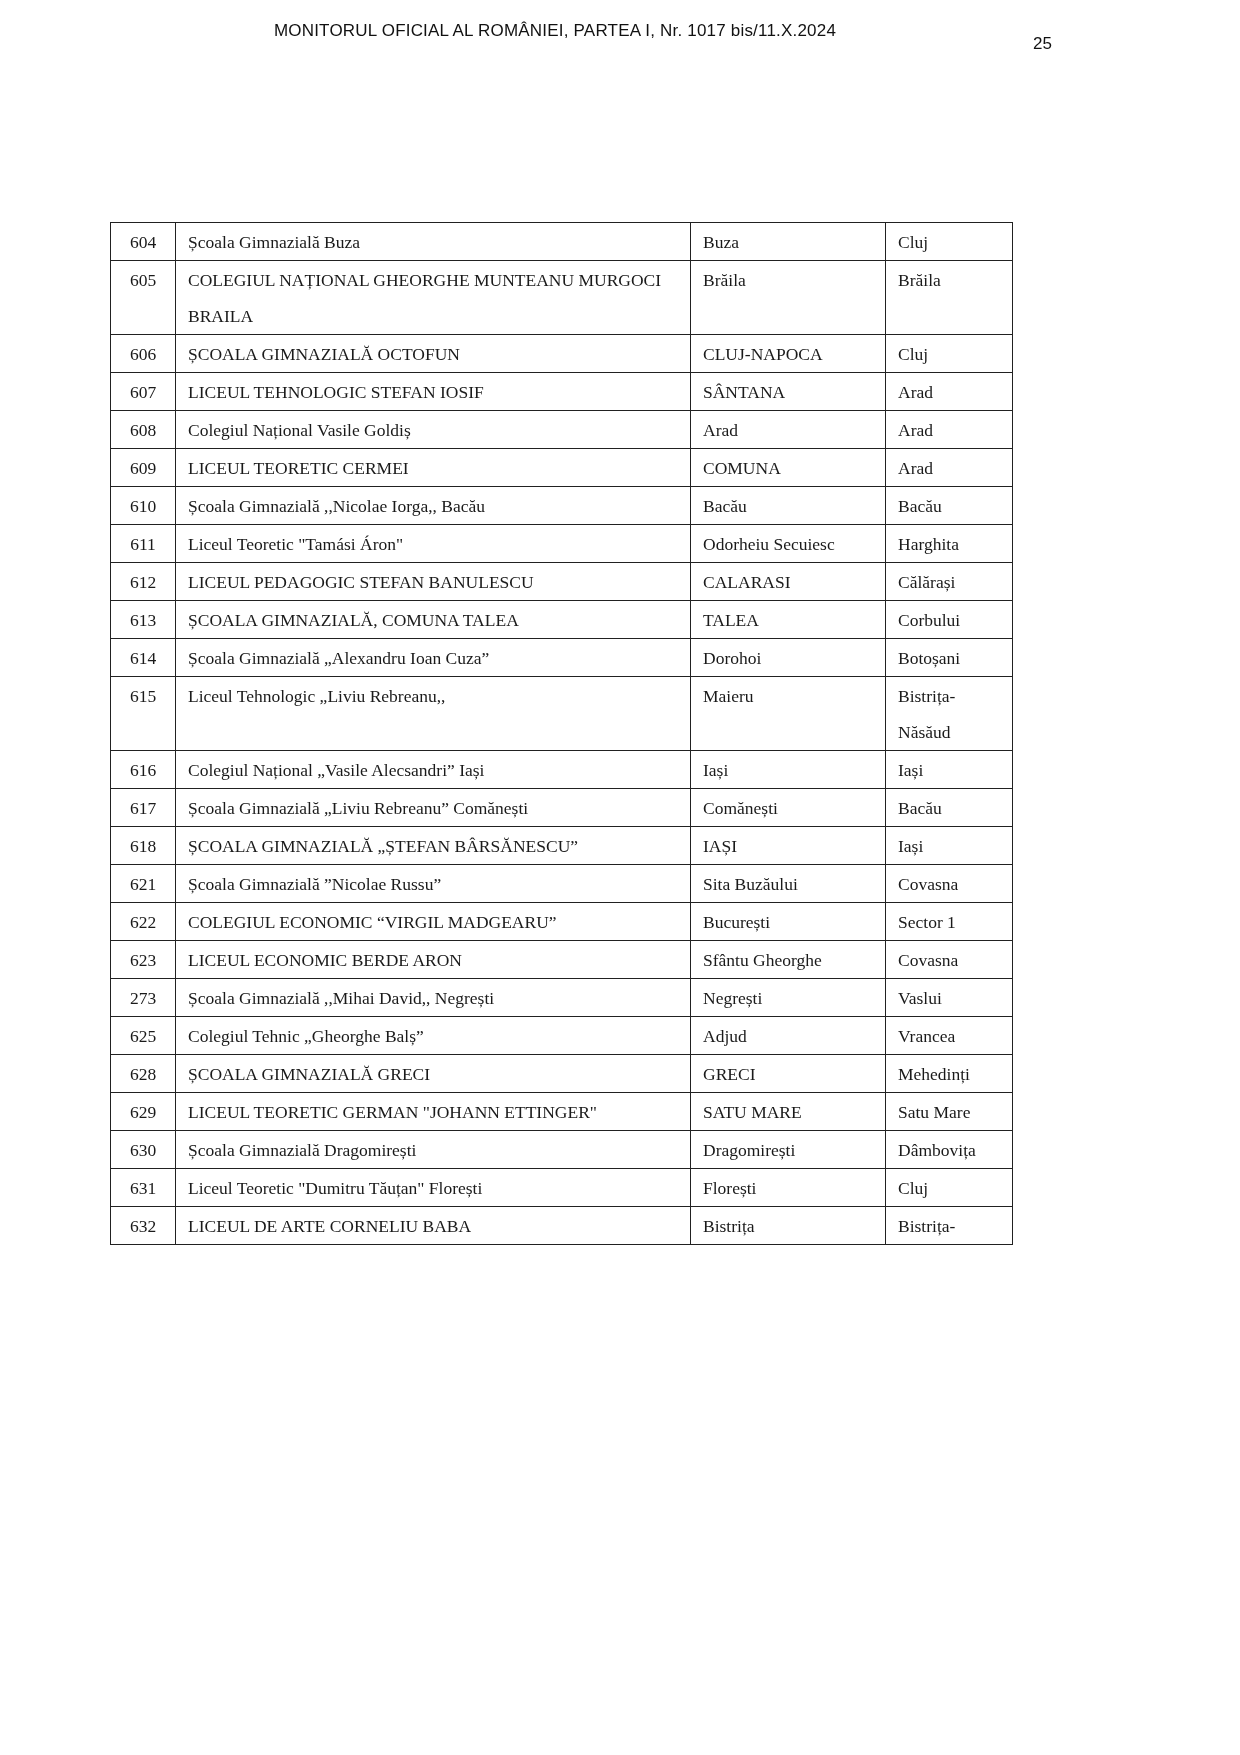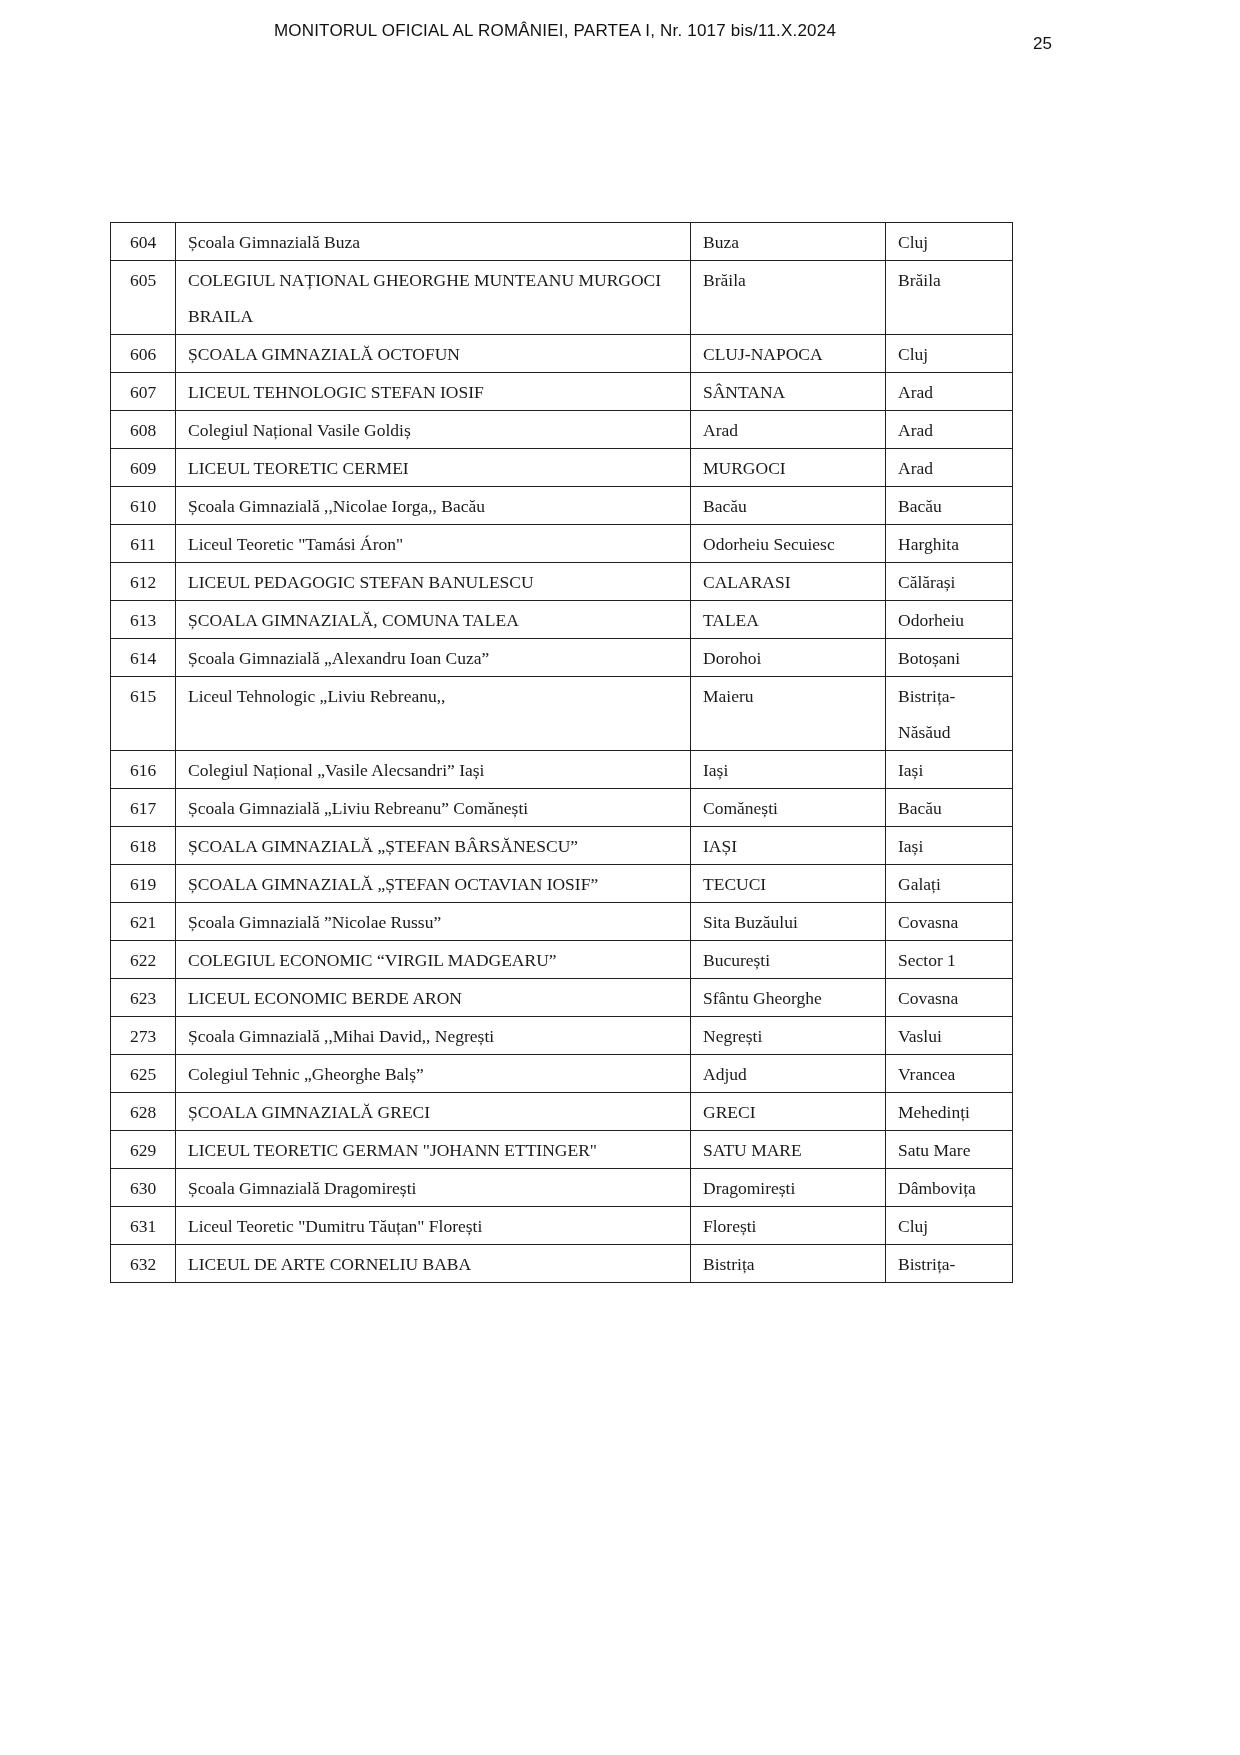--- a/index.html
+++ b/index.html
@@ -102,21 +102,21 @@
     <tr>
       <td class="col-no">608</td>
       <td class="col-name">Colegiul Național Vasile Goldiș</td>
       <td class="col-locality">Arad</td>
       <td class="col-county">Arad</td>
     </tr>
 
     <tr>
       <td class="col-no">609</td>
       <td class="col-name">LICEUL TEORETIC CERMEI</td>
-      <td class="col-locality">MURGOCI</td>
+      <td class="col-locality">COMUNA</td>
       <td class="col-county">Arad</td>
     </tr>
 
     <tr>
       <td class="col-no">610</td>
       <td class="col-name">Școala Gimnazială ,,Nicolae Iorga,, Bacău</td>
       <td class="col-locality">Bacău</td>
       <td class="col-county">Bacău</td>
     </tr>
 
@@ -131,21 +131,21 @@
       <td class="col-no">612</td>
       <td class="col-name">LICEUL PEDAGOGIC STEFAN BANULESCU</td>
       <td class="col-locality">CALARASI</td>
       <td class="col-county">Călărași</td>
     </tr>
 
     <tr>
       <td class="col-no">613</td>
       <td class="col-name">ȘCOALA GIMNAZIALĂ, COMUNA TALEA</td>
       <td class="col-locality">TALEA</td>
-      <td class="col-county">Odorheiu</td>
+      <td class="col-county">Corbului</td>
     </tr>
 
     <tr>
       <td class="col-no">614</td>
       <td class="col-name">Școala Gimnazială „Alexandru Ioan Cuza”</td>
       <td class="col-locality">Dorohoi</td>
       <td class="col-county">Botoșani</td>
     </tr>
 
     <tr>
@@ -169,26 +169,20 @@
       <td class="col-county">Bacău</td>
     </tr>
 
     <tr>
       <td class="col-no">618</td>
       <td class="col-name">ȘCOALA GIMNAZIALĂ „ȘTEFAN BÂRSĂNESCU”</td>
       <td class="col-locality">IAȘI</td>
       <td class="col-county">Iași</td>
     </tr>
 
-    <tr>
-      <td class="col-no">619</td>
-      <td class="col-name">ȘCOALA GIMNAZIALĂ „ȘTEFAN OCTAVIAN IOSIF”</td>
-      <td class="col-locality">TECUCI</td>
-      <td class="col-county">Galați</td>
-    </tr>
 
 
     <tr>
       <td class="col-no">621</td>
       <td class="col-name">Școala Gimnazială ”Nicolae Russu”</td>
       <td class="col-locality">Sita Buzăului</td>
       <td class="col-county">Covasna</td>
     </tr>
 
     <tr>

